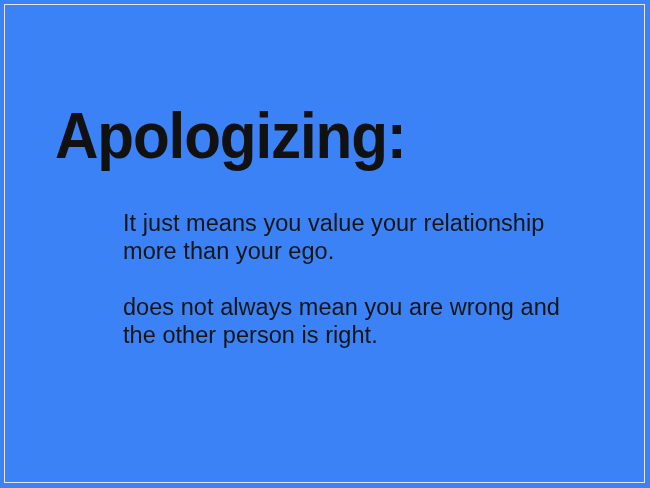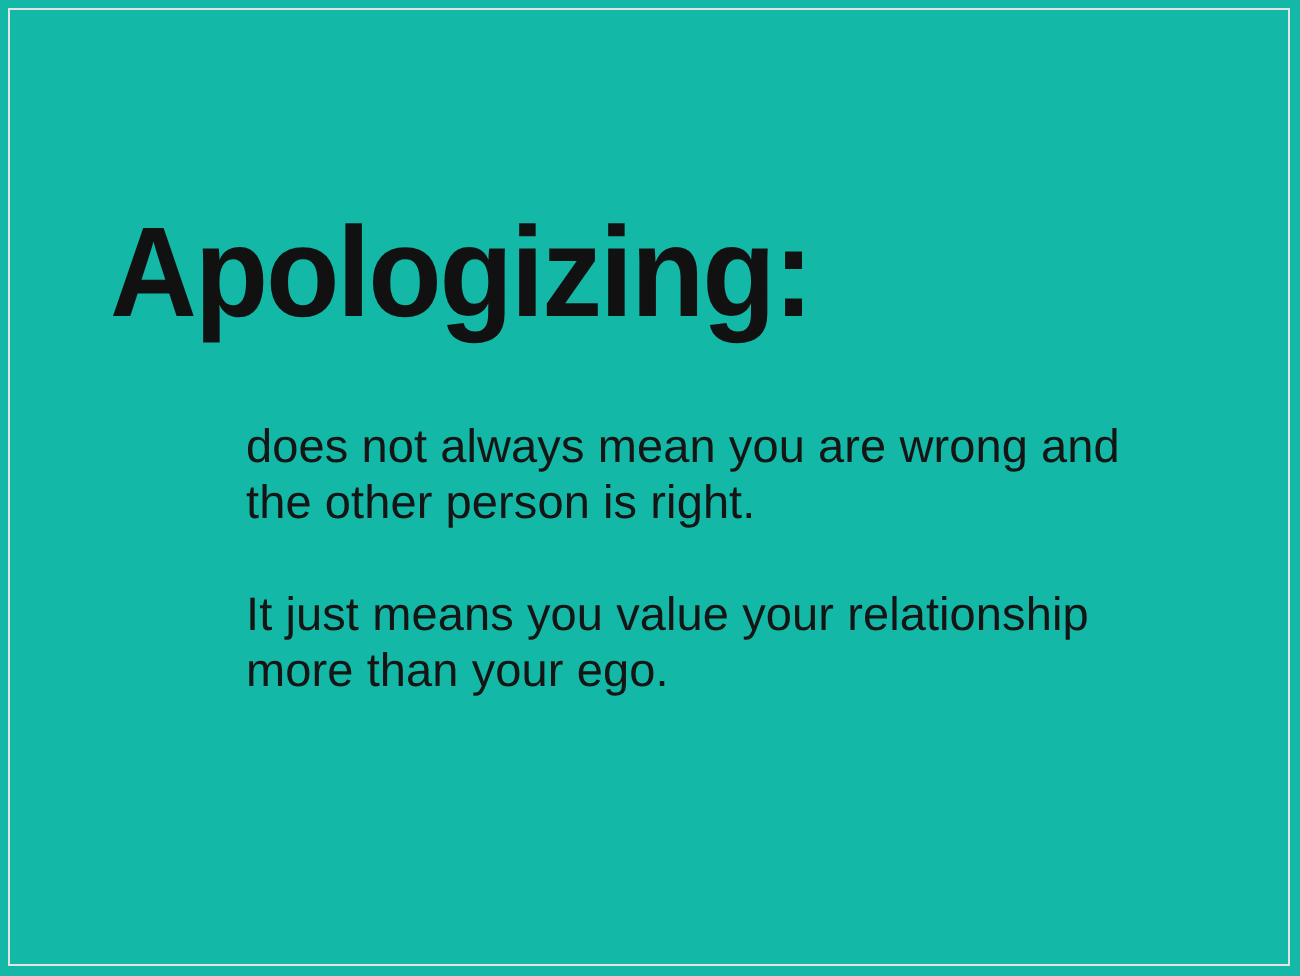--- a/index.html
+++ b/index.html
@@ -11,21 +11,21 @@
     height: 488px;
     background: #ffffff;
     font-family: "Liberation Sans", sans-serif;
     overflow: hidden;
   }
 
   .poster {
     position: relative;
     width: 650px;
     height: 488px;
-    background: #14b8a6;
+    background: #3b82f6;
     box-sizing: border-box;
     overflow: hidden;
   }
 
   
   .poster-frame {
     position: absolute;
     left: 4px;
     top: 4px;
     width: 641px;
@@ -75,19 +75,19 @@
 </head>
 <body>
 
 <div class="poster">
 
   <div class="poster-frame"></div>
 
   <div class="quote-title">Apologizing:</div>
 
   <div class="quote-body">
+    <p class="quote-paragraph">It just means you value your relationship
+more than your ego.</p>
     <p class="quote-paragraph">does not always mean you are wrong and
 the other person is right.</p>
-    <p class="quote-paragraph">It just means you value your relationship
-more than your ego.</p>
   </div>
 
 </div>
 
 </body></html>

